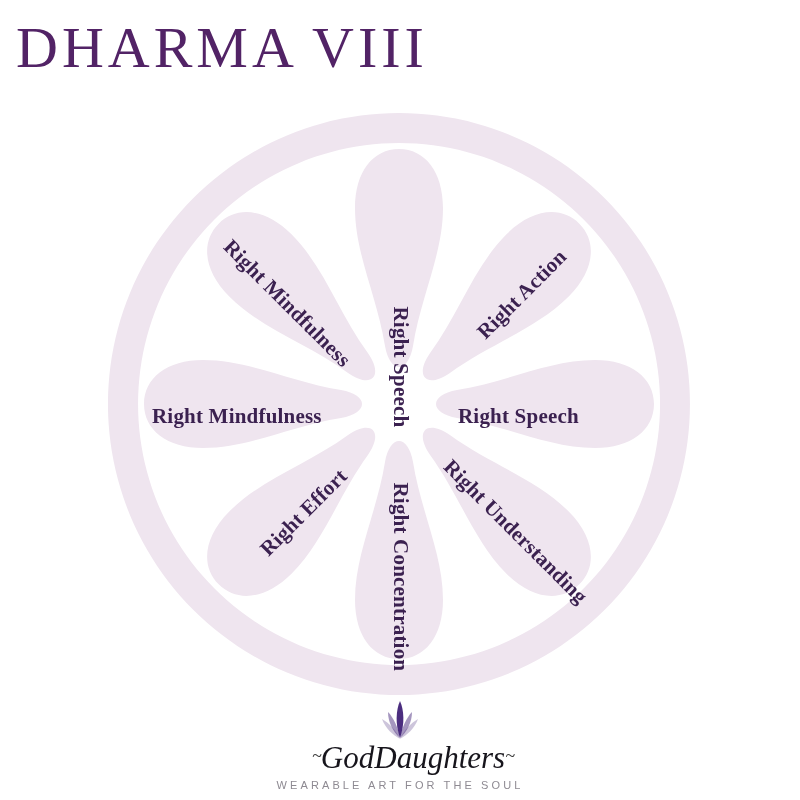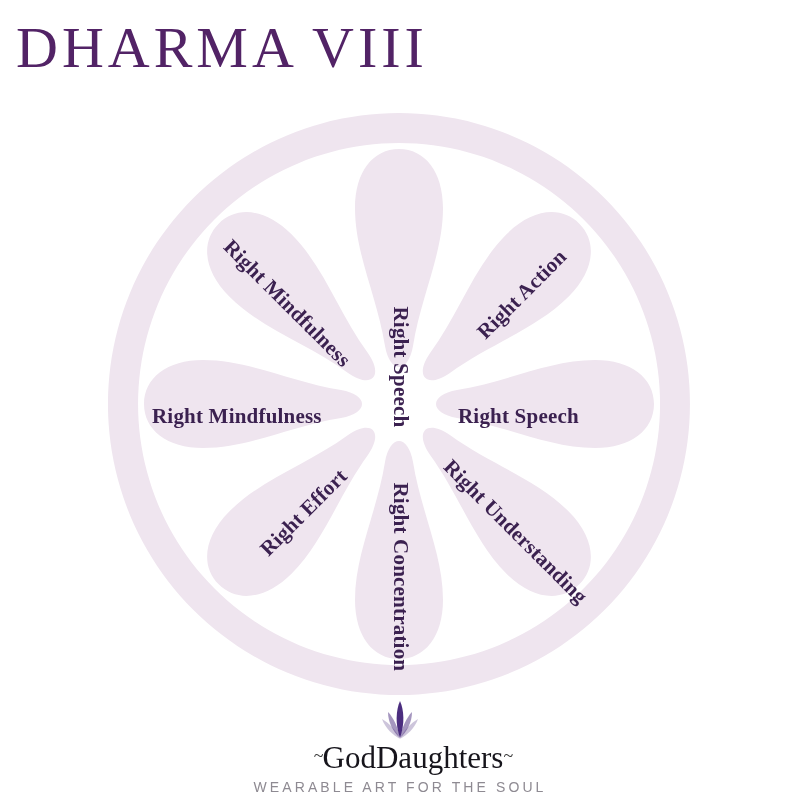--- a/index.html
+++ b/index.html
@@ -93,38 +93,39 @@
   .logo-mark {
     display: block;
     margin: 0 auto;
     width: 42px;
     height: 46px;
   }
   .logo-word {
     display: block;
     margin-top: -2px;
     font-family: "Liberation Serif", serif;
+    font-style: italic;
     font-size: 31px;
     color: #17151c;
     letter-spacing: 0px;
     line-height: 1.05;
     white-space: nowrap;
     padding-left: 26px;
   }
   .logo-word .swash {
     font-size: 18px;
     color: #3a3a3a;
     vertical-align: 6px;
     letter-spacing: -1px;
   }
   .logo-tag {
     display: block;
     margin-top: 4px;
     font-family: "Liberation Sans", sans-serif;
-    font-size: 14px;
+    font-size: 11px;
     letter-spacing: 3.1px;
     color: #8e8a92;
     white-space: nowrap;
   }
 </style>
 </head>
 <body>
 
 <div id="stage" style="background: rgb(255, 255, 255);">
 

